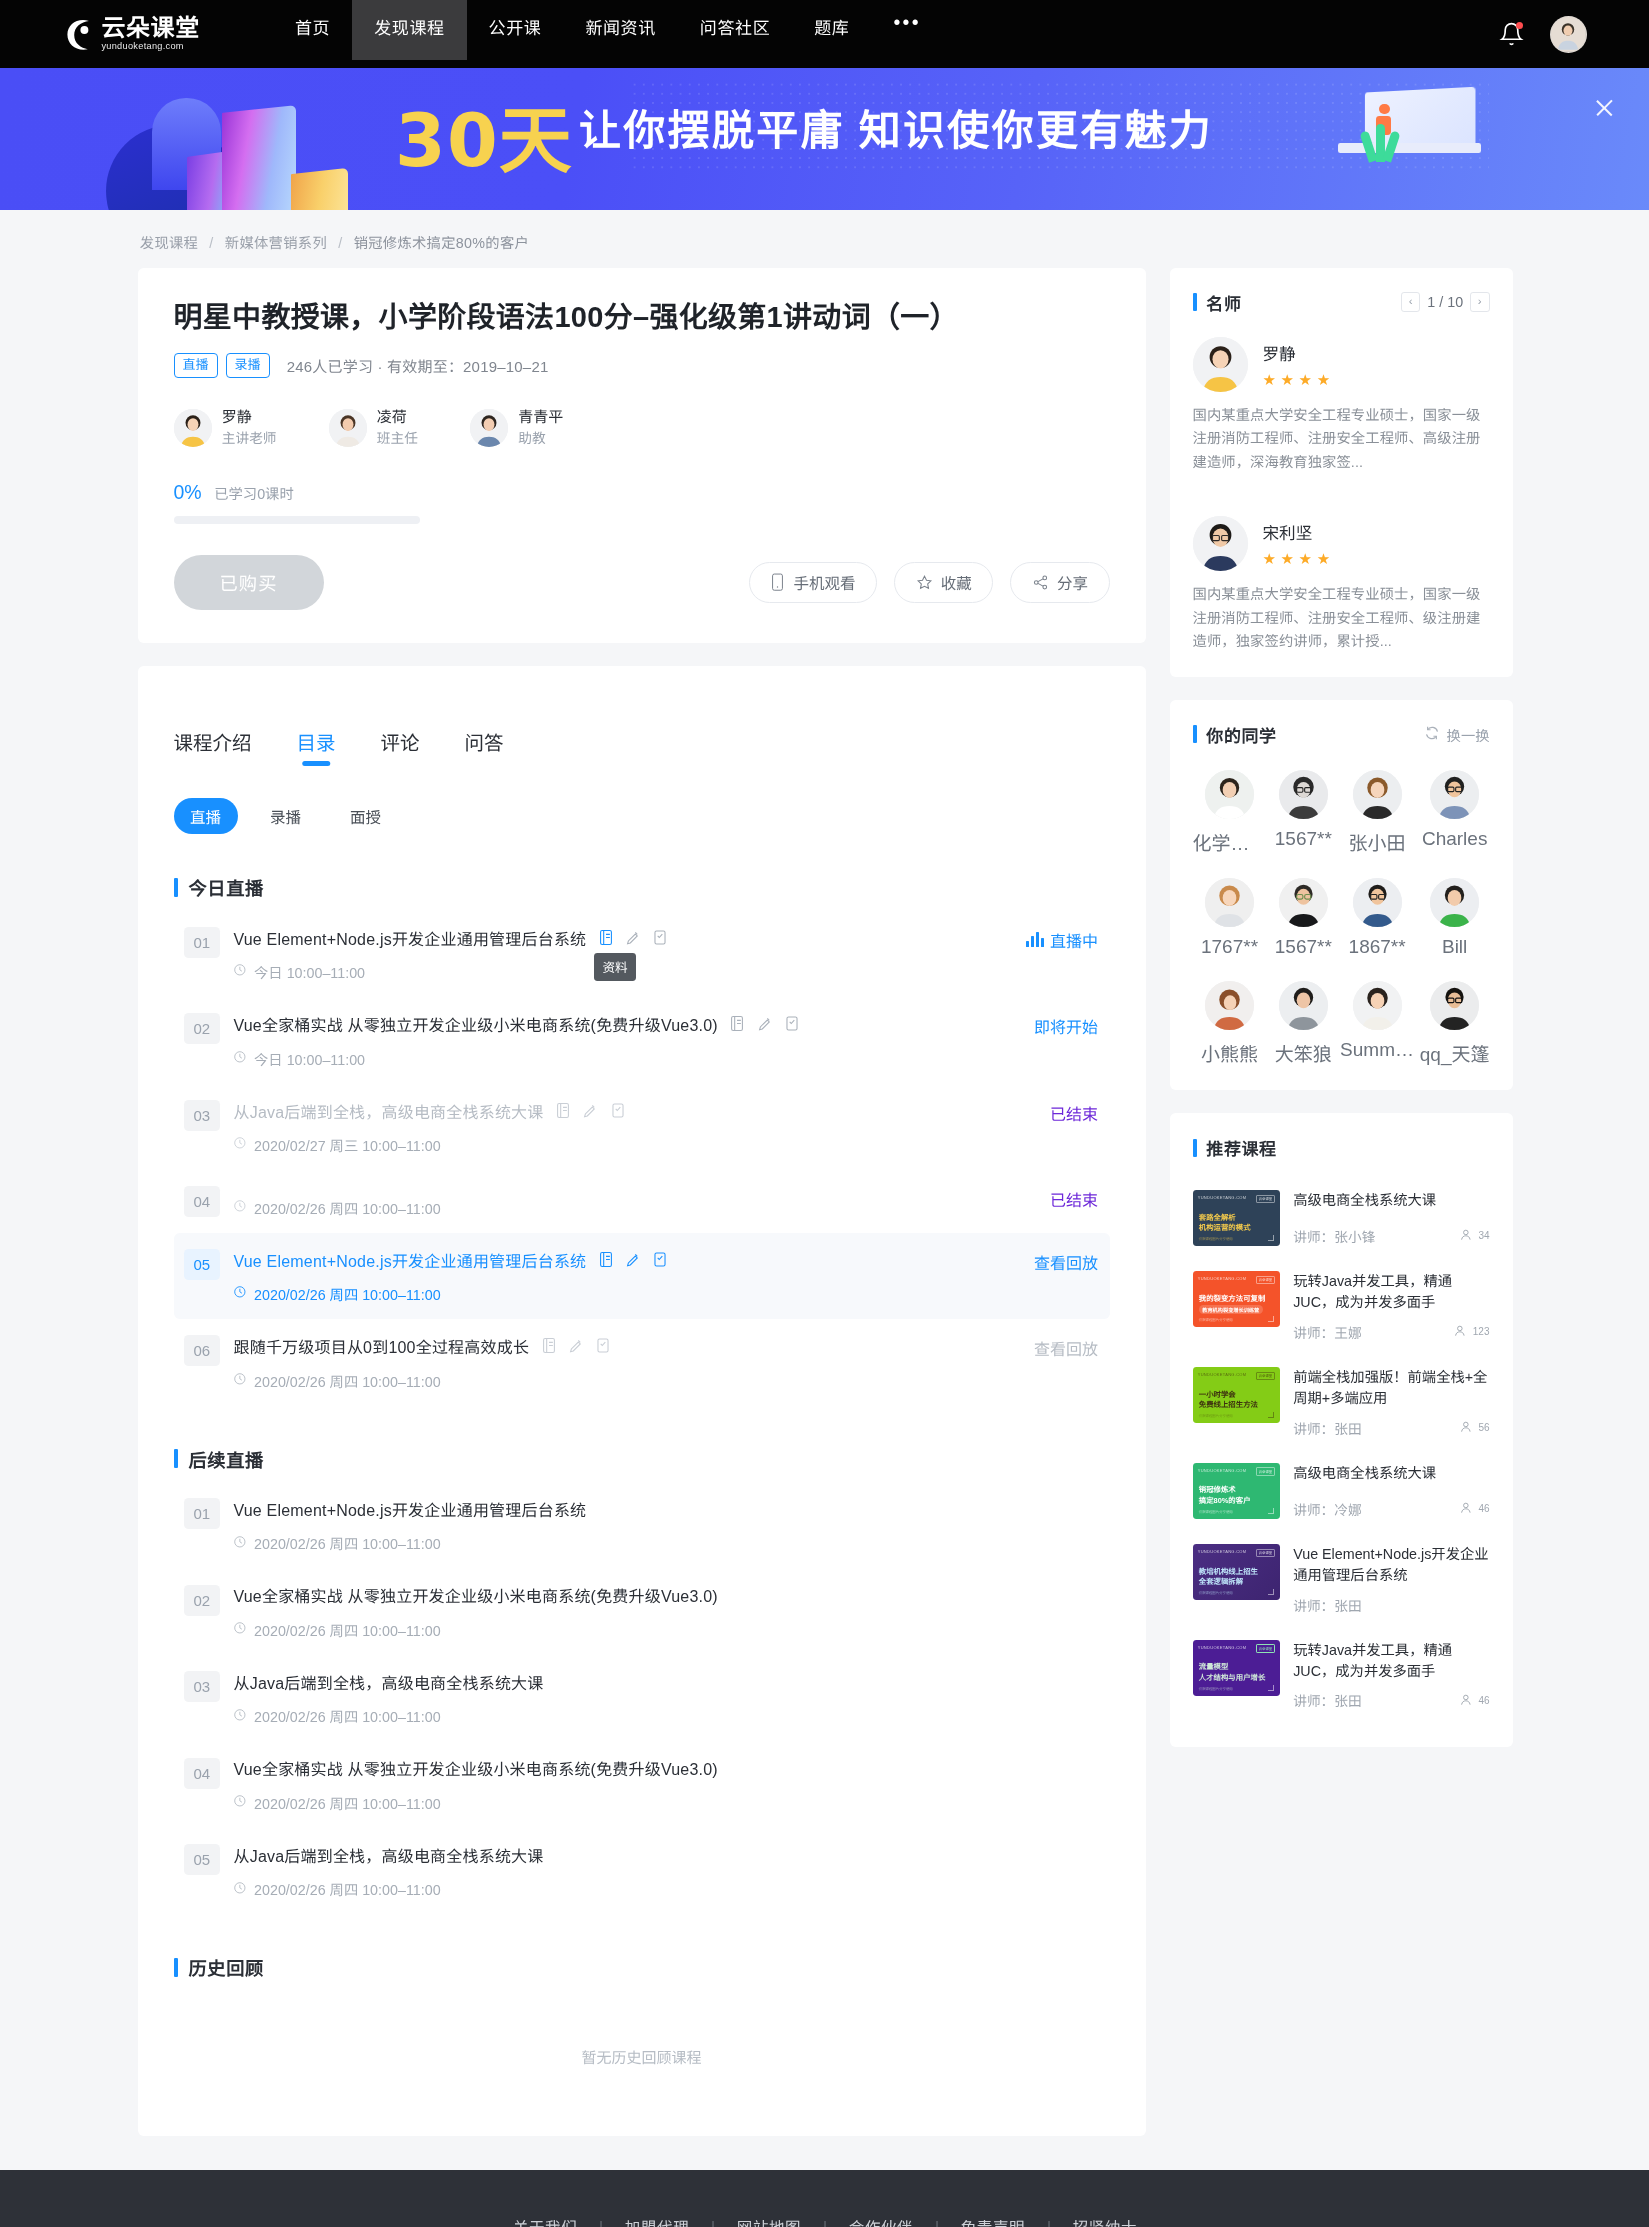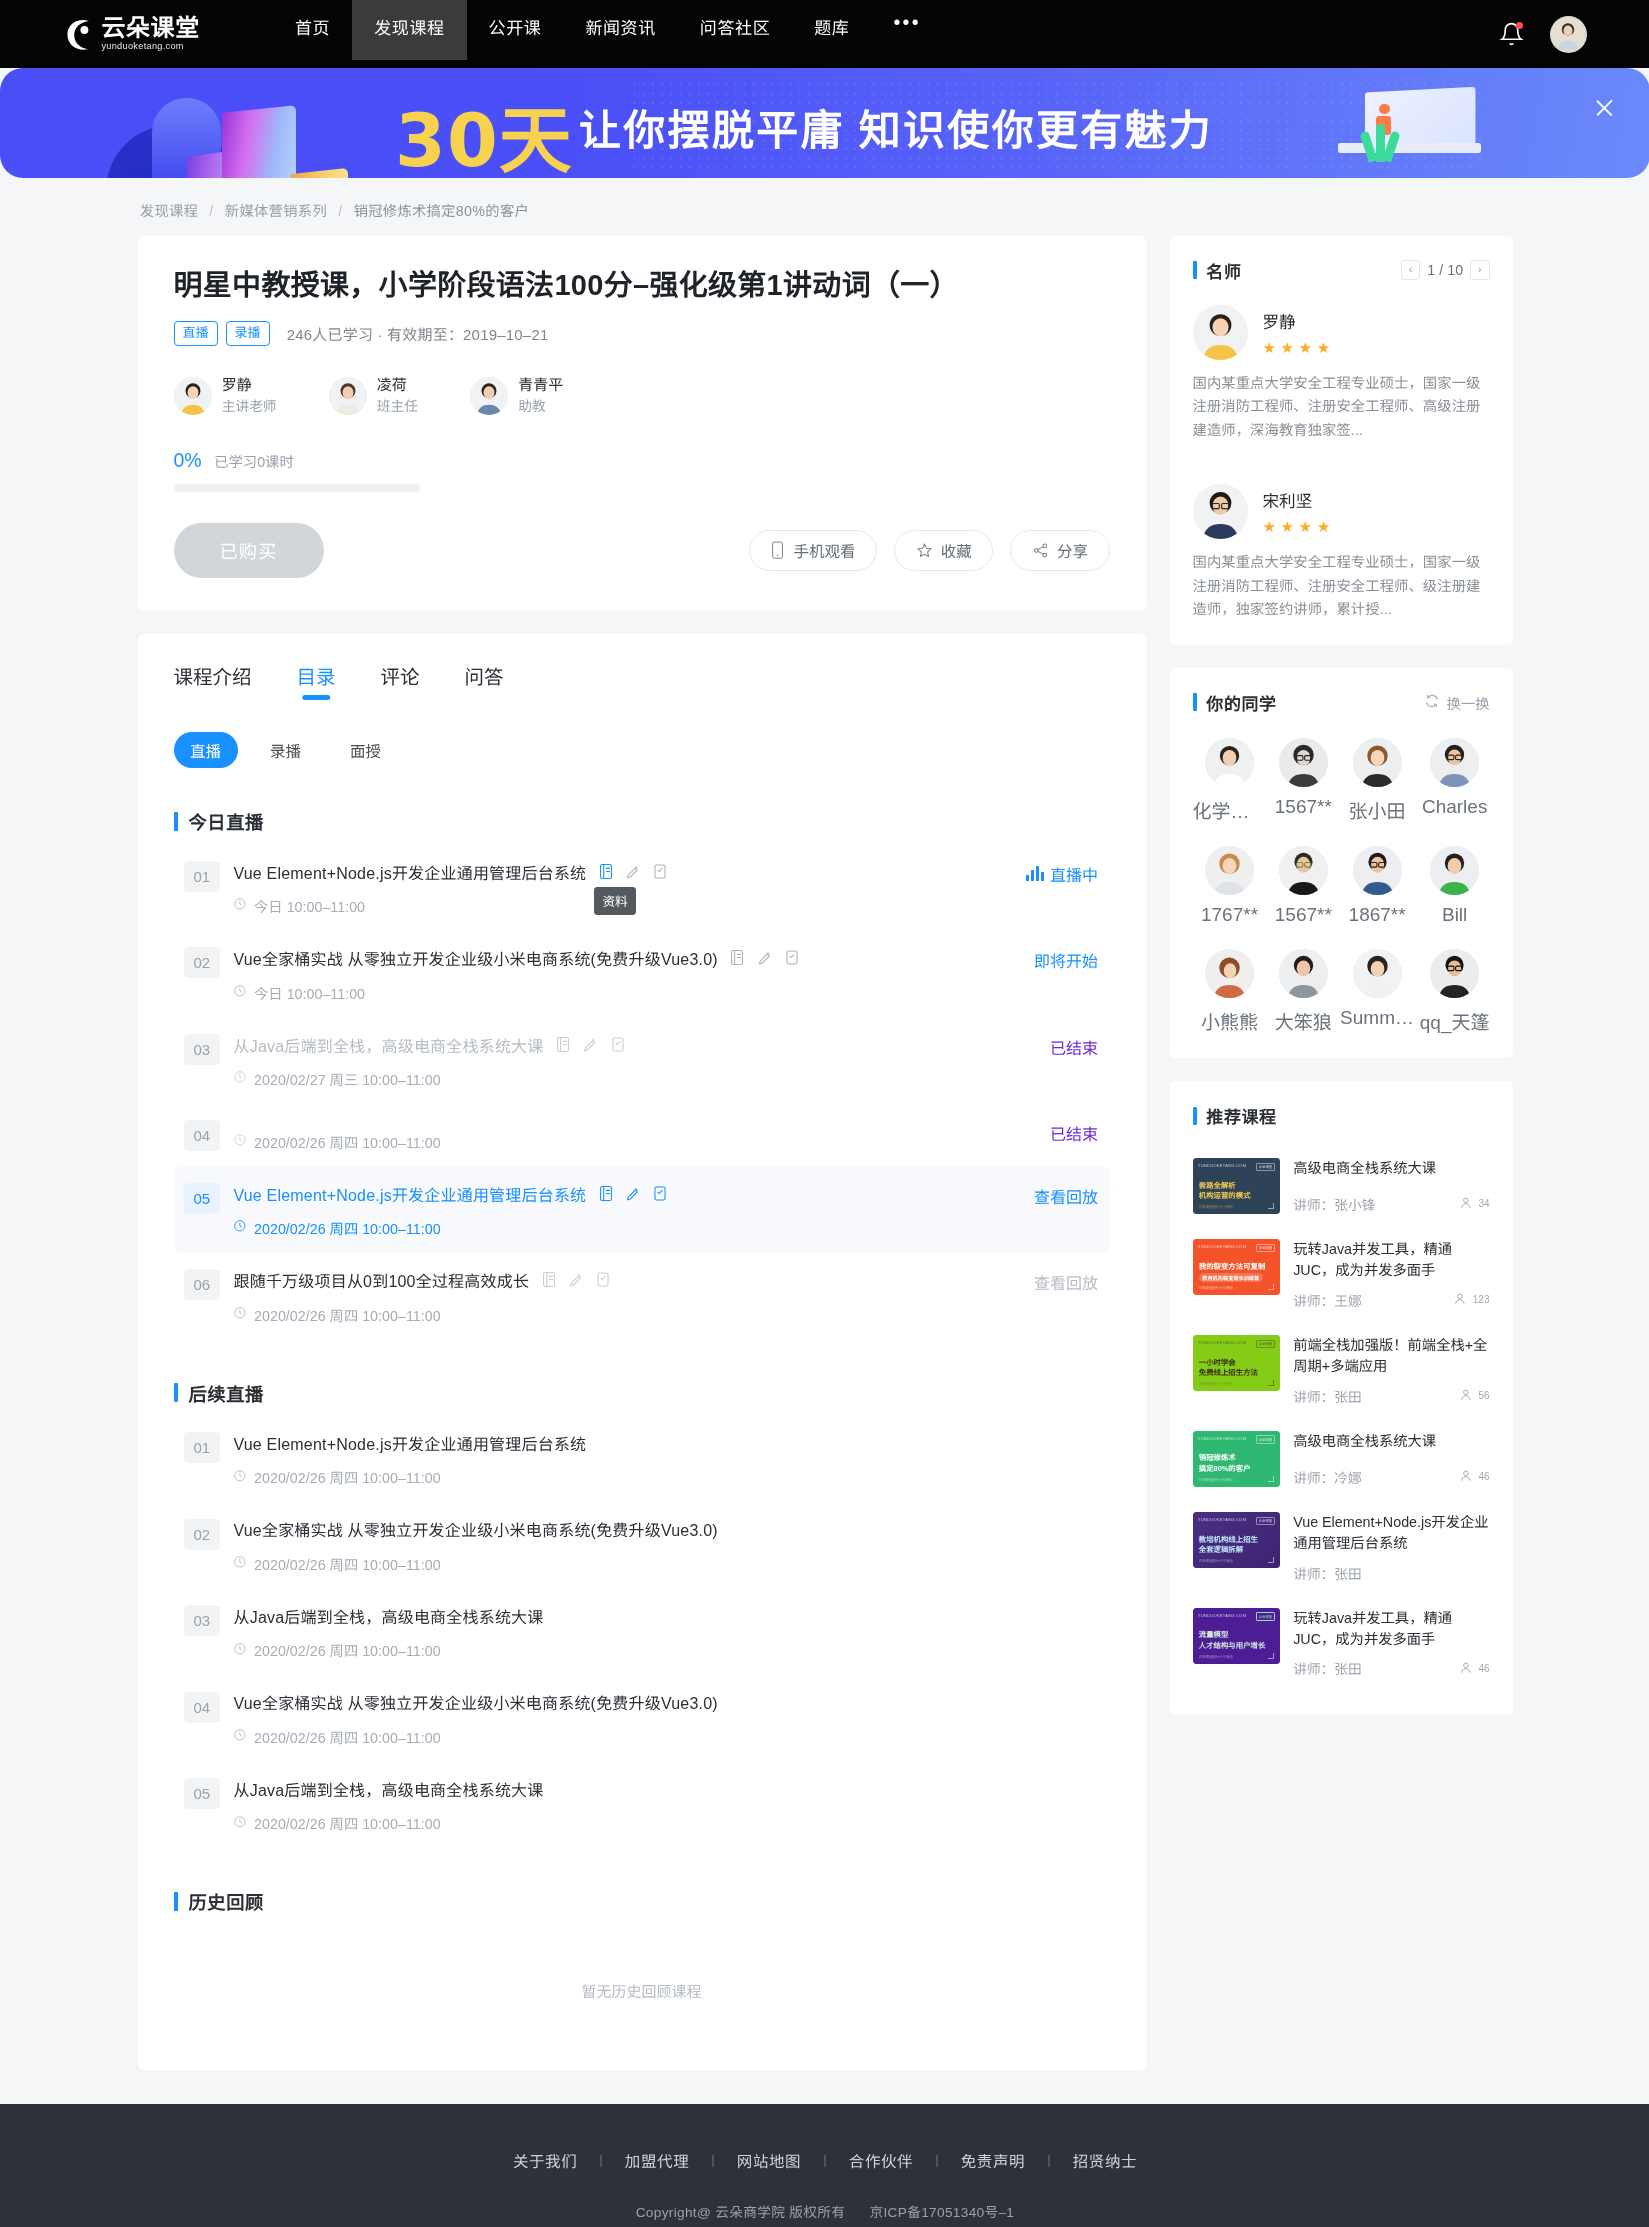--- a/index.html
+++ b/index.html
@@ -55,23 +55,22 @@
     width: 7.4px; height: 7.4px; border-radius: 50%; background: #ff4d4f;
   }
   .avatar-top {
     width: 37px; height: 37px; border-radius: 50%;
     background: #d8d0c8; overflow: hidden; cursor: pointer;
     border: 1.1px solid rgba(255,255,255,.25);
   }
 
   
   .banner {
-    height: 110px; position: relative; overflow: hidden;
+    height: 142px; position: relative; overflow: hidden;
     background: linear-gradient(100deg, #4a4ef6 0%, #4b4ff7 35%, #5763f8 62%, #6a8afa 100%);
-    border-radius: 23px;
   }
   .banner-inner { position: relative; width: 1650px; height: 110px; }
   .b-dots {
     position: absolute; left: 630px; top: 11.5px; width: 859px; height: 92px;
     background-image: radial-gradient(rgba(255,255,255,.16) 1.1px, transparent 1.1px);
     background-size: 9.2px 9.2px;
     opacity: .75;
   }
   .b-shape1 {
     position:absolute; left:152px; top:30px; width:69px; height:92px; border-radius:34px 34px 0 0;
@@ -187,21 +186,21 @@
     height: 41px; padding: 0 20.6px; border-radius: 20.6px; border: 1.1px solid #e6e9ee;
     display:flex; align-items:center; gap: 8px; font-size: 15.5px; color:#666d77;
     background:#fff; cursor:pointer;
   }
   .pill svg { display:block; }
 
   
   .tabs-card { margin-top: 23px; padding: 27.5px 36px 46px 36px; }
   .tabs { display:flex; gap: 45px; align-items:flex-end; }
   .tab {
-    font-size: 19.5px; color:#2b2f36; cursor:pointer; padding-bottom: 10.3px; position:relative;
+    font-size: 19.5px; color:#2b2f36; cursor:pointer; padding-bottom: 10.3px; position:relative;margin-top:34px;
   }
   .tab.active { color:#1890ff; font-weight: 500; }
   .tab.active:after {
     content:""; position:absolute; left:50%; transform:translateX(-50%); bottom:0;
     width: 27.5px; height: 5.2px; border-radius: 2.9px; background:#1890ff;
   }
 
   .chips { display:flex; gap: 16px; margin-top: 32px; }
   .chip {
     height: 36px; min-width: 64px; padding: 0 16px; border-radius: 18px;

